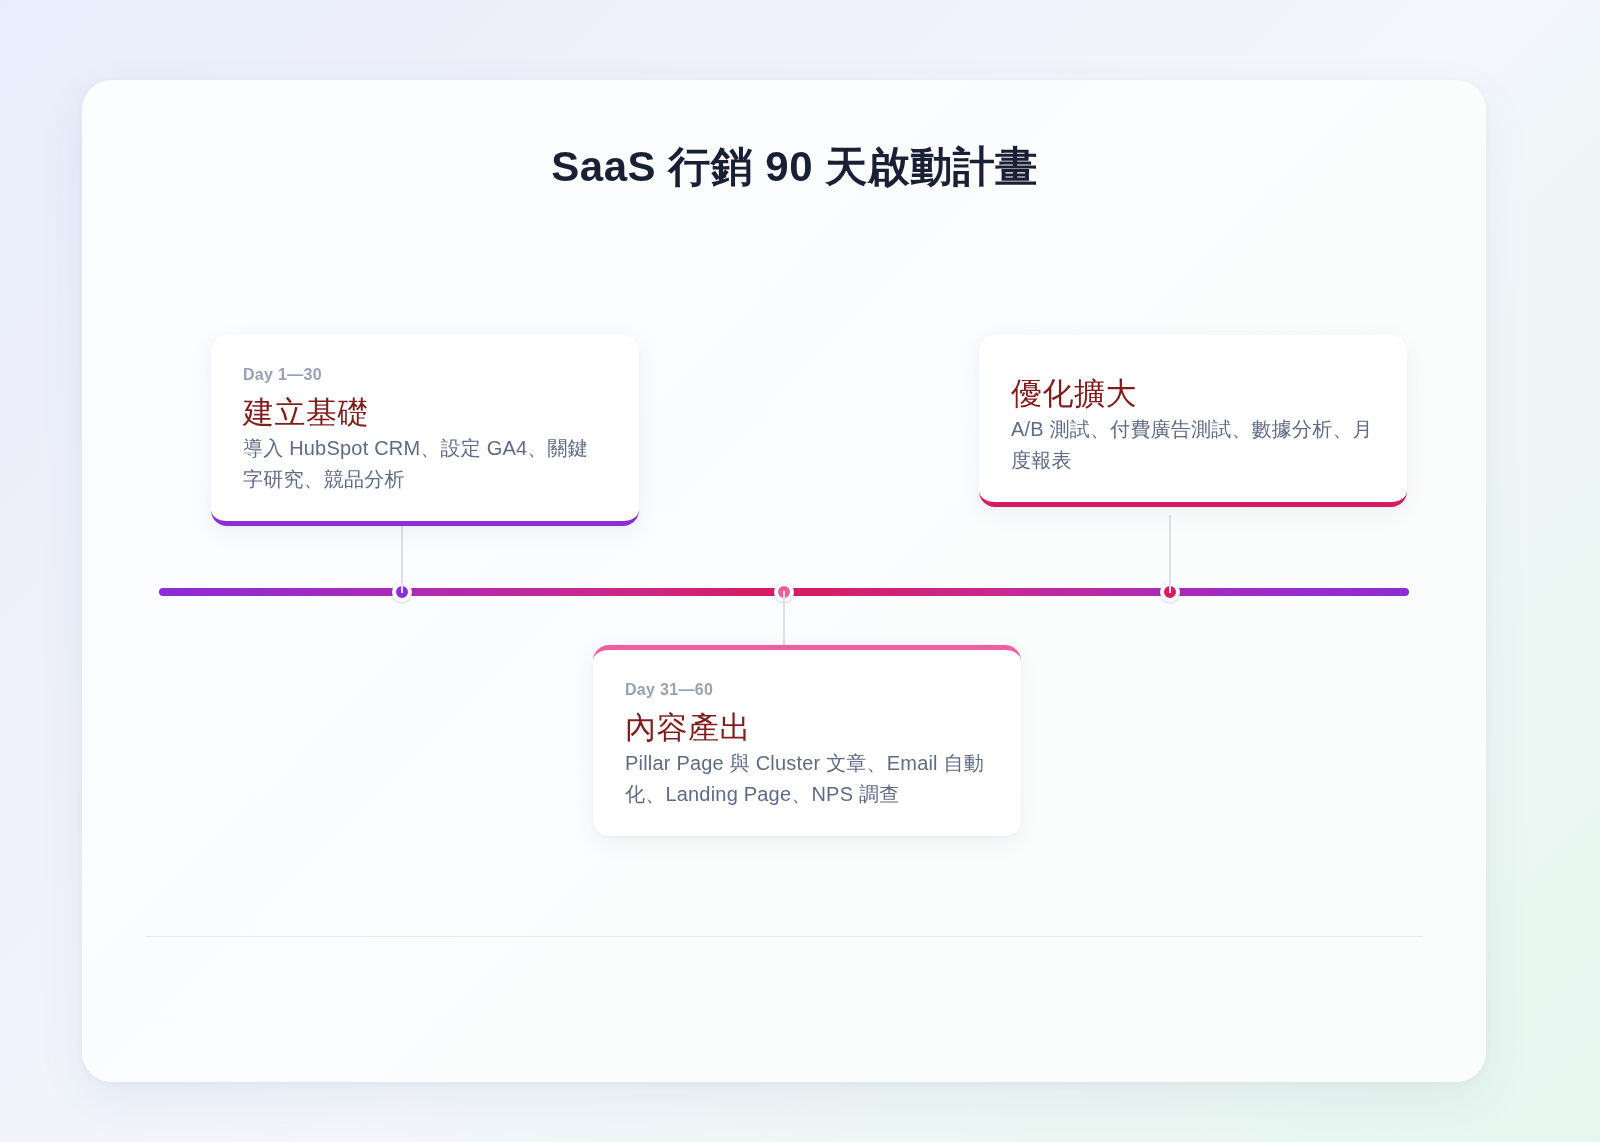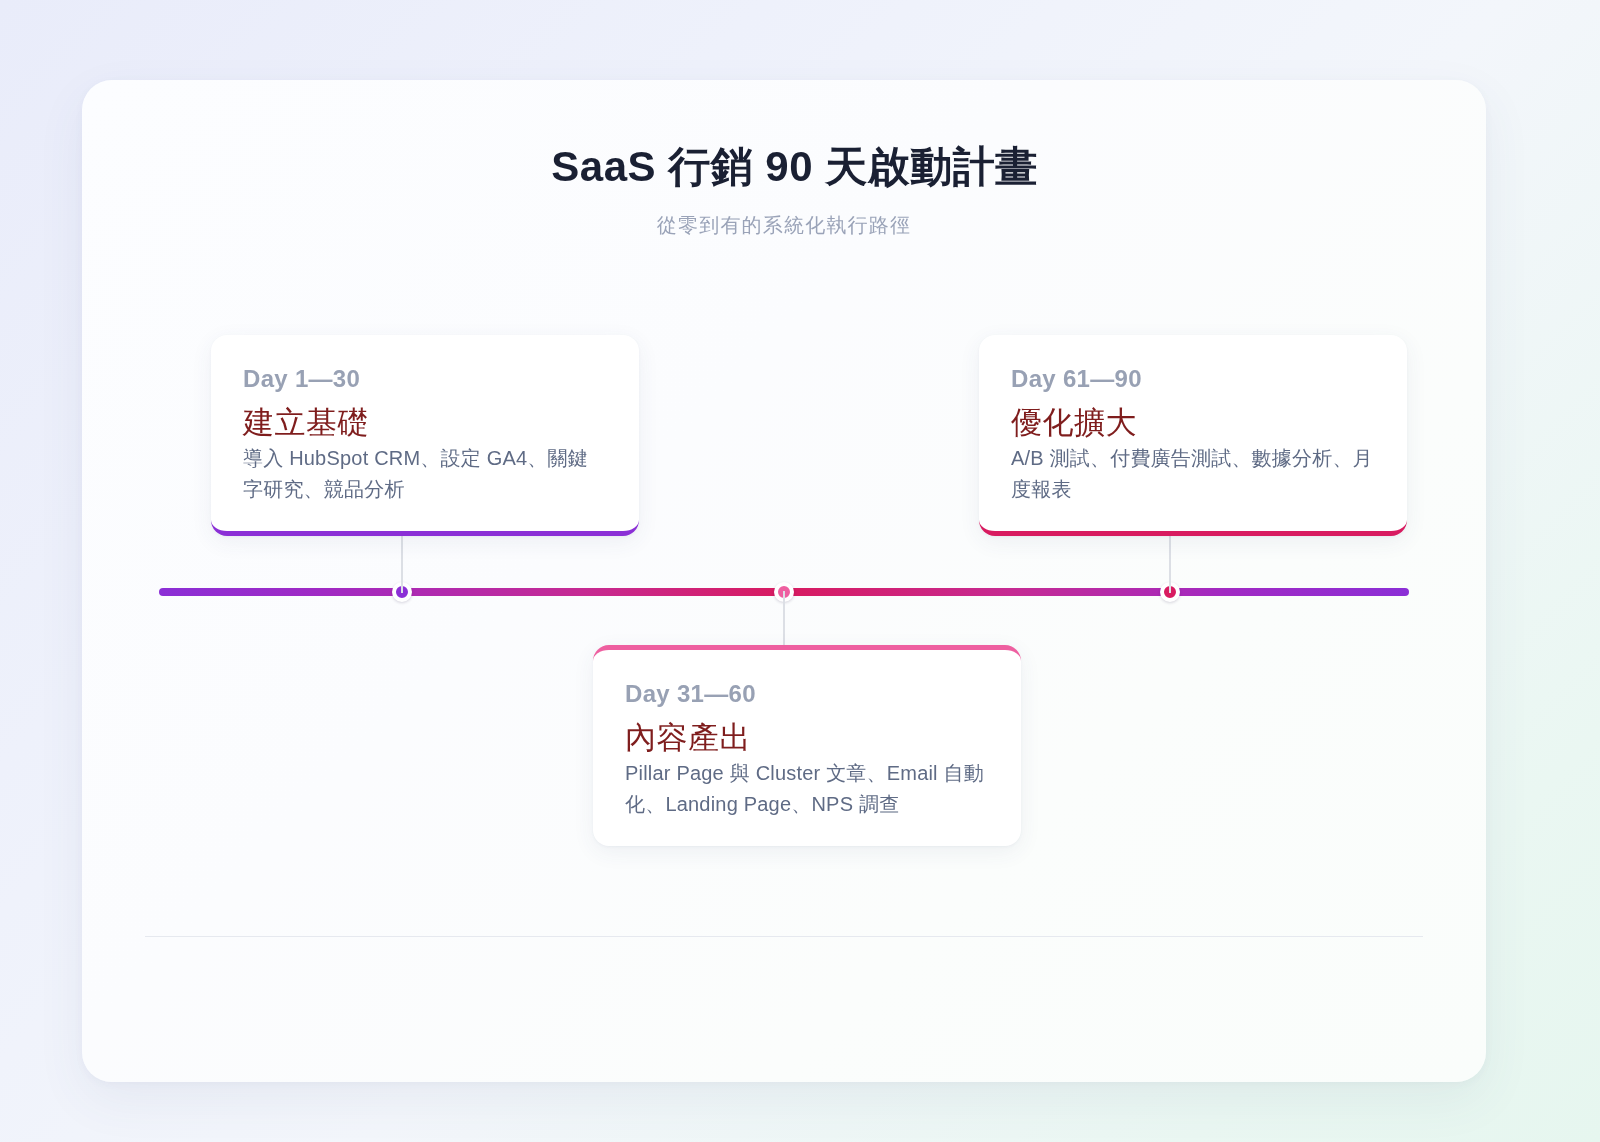--- a/index.html
+++ b/index.html
@@ -107,21 +107,21 @@
                 0 1px 3px rgba(60, 70, 110, 0.05);
   }
   .card-above { width: 428px; }
   .card-below { width: 428px; }
 
   .card-1 { left: 129px; top: 255px; border-bottom: 5px solid #8b2fd6; }
   .card-3 { left: 897px; top: 255px; border-bottom: 5px solid #d81b60; }
   .card-2 { left: 511px; top: 565px; border-top: 5px solid #ee5fa0; }
 
   .card-range {
-    font-size: 24px;
+    font-size: 16px;
     font-weight: 700;
     color: #98a1b4;
     letter-spacing: 0.3px;
     line-height: 1.2;
   }
   .card-heading {
     margin-top: 10px;
     font-size: 31px;
     font-weight: 400;
     color: #7f1d1d;
@@ -157,21 +157,20 @@
     letter-spacing: 0.4px;
   }
 </style>
 </head>
 <body>
 
 <div class="panel">
 
   <div class="header">
     <h1 class="title">SaaS 行銷 90 天啟動計畫</h1>
-    <p class="subtitle">從零到有的系統化執行路徑</p>
   </div>
 
   <div class="axis"></div>
 
   <div class="dot dot-1"></div>
   <div class="dot dot-2"></div>
   <div class="dot dot-3"></div>
 
   <div class="connector conn-1"></div>
   <div class="connector conn-2"></div>
@@ -183,20 +182,19 @@
     <div class="card-desc">導入 HubSpot CRM、設定 GA4、關鍵字研究、競品分析</div>
   </div>
 
   <div class="card card-below card-2">
     <div class="card-range">Day 31—60</div>
     <div class="card-heading">內容產出</div>
     <div class="card-desc">Pillar Page 與 Cluster 文章、Email 自動化、Landing Page、NPS 調查</div>
   </div>
 
   <div class="card card-above card-3">
-    <div class="card-range">Day 61—90</div>
     <div class="card-heading">優化擴大</div>
     <div class="card-desc">A/B 測試、付費廣告測試、數據分析、月度報表</div>
   </div>
 
   <div class="divider"></div>
 
 </div>
 
 </body></html>

